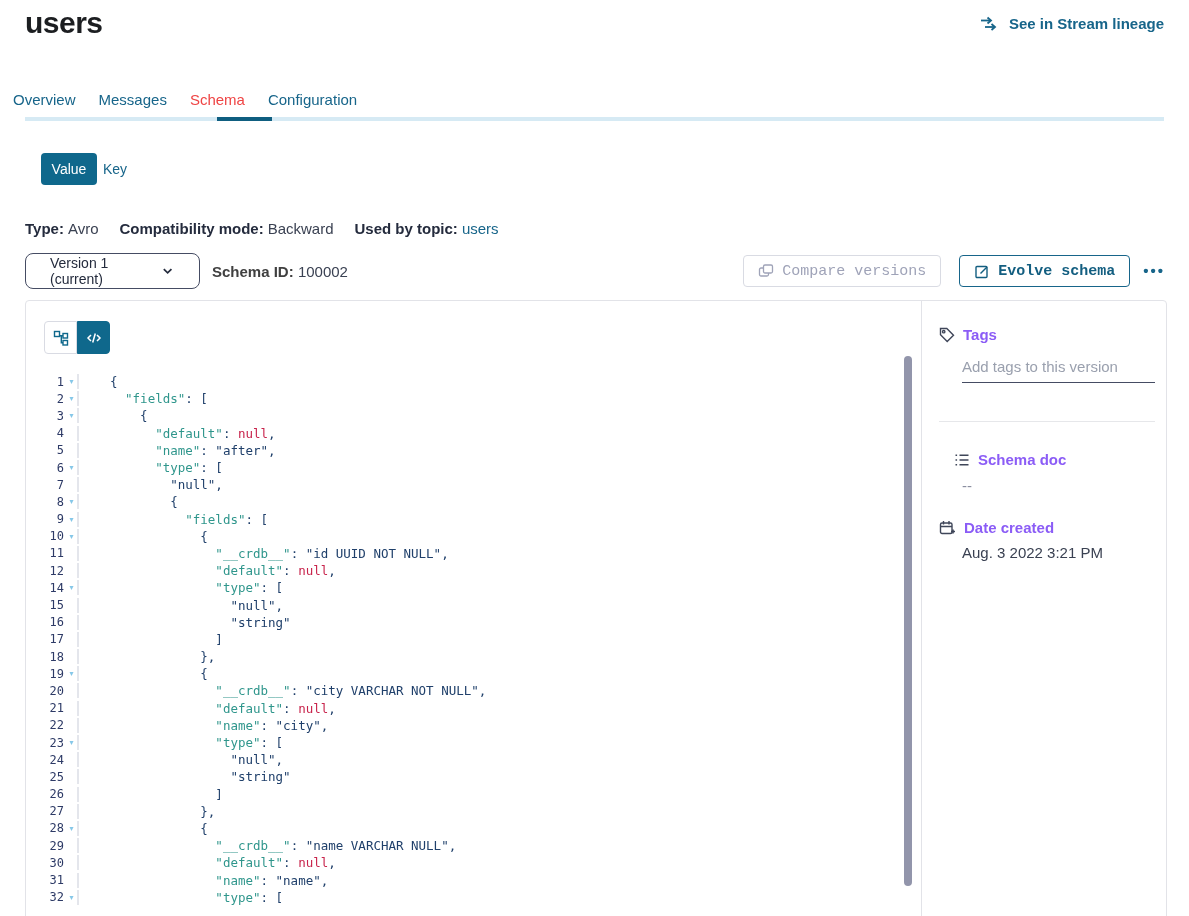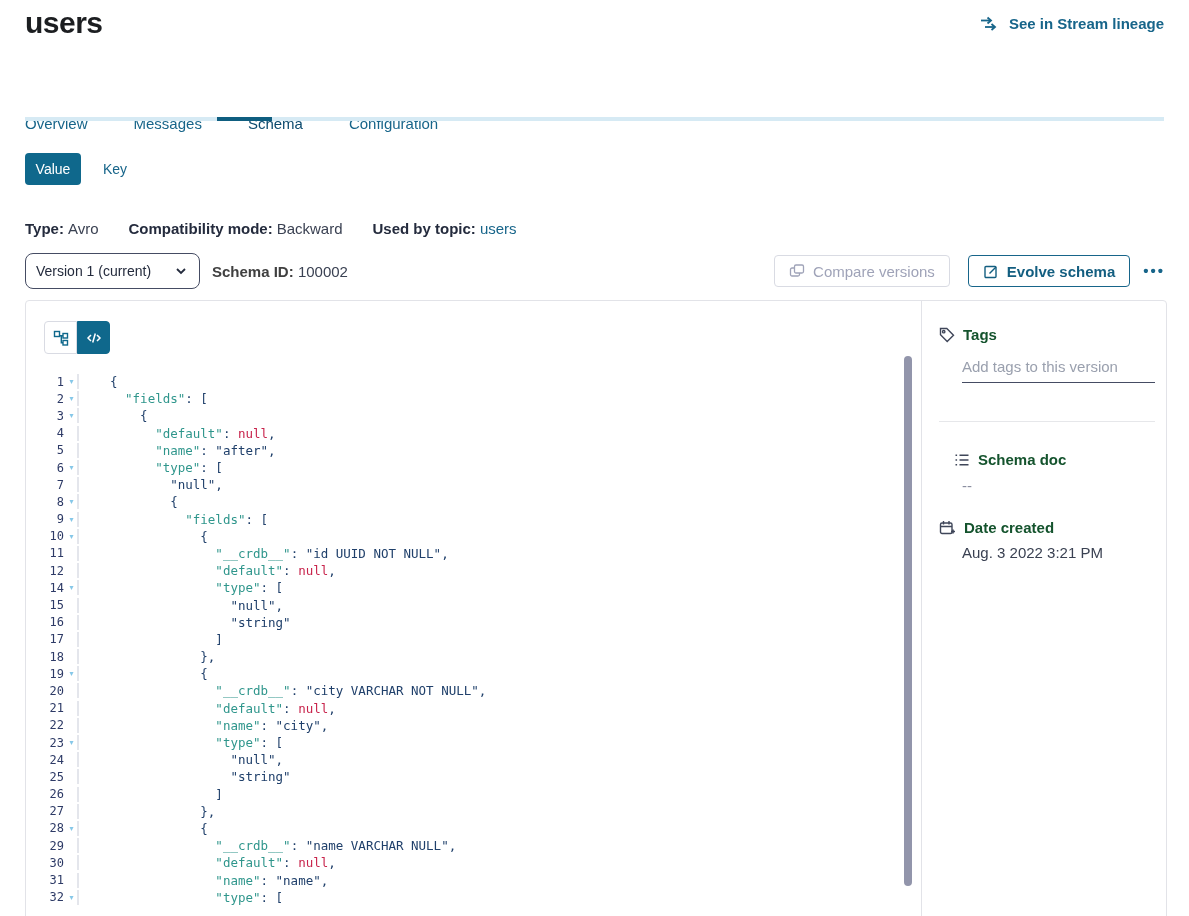--- a/index.html
+++ b/index.html
@@ -7,50 +7,50 @@
               font-family:"Liberation Sans", sans-serif; }
   .page { position:relative; width:1189px; height:704px; }
 
   
   .page-title { position:absolute; left:25px; top:6px; font-size:30px; font-weight:bold;
                 color:#1c1e21; letter-spacing:-0.5px; }
   .lineage { position:absolute; right:25px; top:15px; display:flex; align-items:center; gap:11px;
              color:#17658a; font-size:15px; font-weight:600; cursor:pointer; text-decoration:none; }
 
   
-  .tabs { position:absolute; left:25px; top:91px; display:flex; gap:46px; font-size:15px;margin-top:24px; }
+  .tabs { position:absolute; left:13px; top:91px; display:flex; gap:23px; font-size:15px; }
   .tab { color:#17658a; cursor:pointer; font-weight:500; }
-  .tab.active { color:#0c4a6e; }
+  .tab.active { color:#ef4444; }
   .tab-track { position:absolute; left:25px; right:25px; top:117px; height:4px; background:#d6eaf4; }
   .tab-active-bar { position:absolute; left:217px; top:117px; width:55px; height:4px; background:#0f5e80; }
 
   
-  .value-btn { position:absolute; left:25px; top:153px; width:56px; height:32px; border:none;
+  .value-btn { position:absolute; left:41px; top:153px; width:56px; height:32px; border:none;
                background:#0f688c; color:#fff; font-size:14px; border-radius:4px;
                font-family:inherit; cursor:pointer; }
   .key-link { position:absolute; left:103px; top:161px; color:#17658a; font-size:14px;
               font-weight:500; cursor:pointer; }
 
   
-  .meta { position:absolute; left:25px; top:220px; display:flex; gap:30px; font-size:15px;
+  .meta { position:absolute; left:25px; top:220px; display:flex; gap:21px; font-size:15px;
           color:#3a4152; align-items:baseline; }
   .meta b { color:#242b3d; font-weight:bold; margin-right:4px; }
   .meta .link { color:#17658a; cursor:pointer; }
 
   
   .vrow { position:absolute; left:25px; top:253px; width:1140px; height:36px;
           display:flex; align-items:center; }
   .select { width:175px; height:36px; border:1px solid #454c63; border-radius:8px;
-            display:flex; align-items:center; padding:0 10px; font-size:14px; color:#242b3d;
+            display:flex; align-items:center; padding:0 24px; font-size:14px; color:#242b3d;
             cursor:pointer; background:#fff; justify-content:space-between; }
   .schema-id { margin-left:12px; font-size:15px; color:#3a4152; }
   .schema-id b { color:#404040; }
   .spacer { flex:1; }
   .btn { height:32px; display:flex; align-items:center; gap:8px; padding:0 14px;
-         border-radius:4px; font-size:15px; background:#fff; font-family:Liberation Sans, sans-serif; cursor:pointer; }
+         border-radius:4px; font-size:15px; background:#fff; font-family:Liberation Mono, monospace; cursor:pointer; }
   .btn.disabled { border:1px solid #d9dbe3; color:#9fa3b8; cursor:default; }
   .btn.teal { border:1px solid #17658a; color:#135e80; font-weight:600; margin-left:18px; }
   .more { margin-left:13px; color:#17658a; font-size:15px; font-weight:bold; letter-spacing:2px;
           background:none; border:none; cursor:pointer; line-height:32px; }
 
   
   .card { position:absolute; left:25px; top:300px; width:1142px; height:700px;
           border:1px solid #e2e3e8; border-radius:4px; display:flex; background:#fff; }
   .code-panel { width:895px; position:relative; }
   .view-toggle { position:absolute; left:18px; top:20px; display:flex; z-index:2; }
@@ -73,21 +73,21 @@
   .tk-k { color:#2f968c; }
   .tk-n { color:#c8244c; }
   .scroll-thumb { position:absolute; right:9px; top:55px; width:8px; height:530px;
                   background:#9295ab; border-radius:4px; }
 
   .vdiv { width:1px; background:#e2e3e8; }
 
   
   .sidebar { flex:1; position:relative; font-size:15px; }
   .side-header { position:absolute; display:flex; align-items:center; gap:8px;
-                 color:#14532d; font-weight:bold; }
+                 color:#8b5cf6; font-weight:bold; }
   .side-header svg { color:#3f4659; }
   .tags-header { left:17px; top:25px; }
   .tags-input { position:absolute; left:40px; top:53px; width:193px; border:none;
                 border-bottom:1px solid #454c63; font-size:15px; padding:4px 0 7px 0;
                 font-family:inherit; color:#242b3d; background:transparent; outline:none; }
   .tags-input::placeholder { color:#9aa0ae; }
   .side-hr { position:absolute; left:17px; top:120px; width:216px; height:1px; background:#e6e7ea; }
   .doc-header { left:32px; top:150px; }
   .doc-value { position:absolute; left:40px; top:176px; color:#8b8fa0; }
   .date-header { left:17px; top:218px; }

